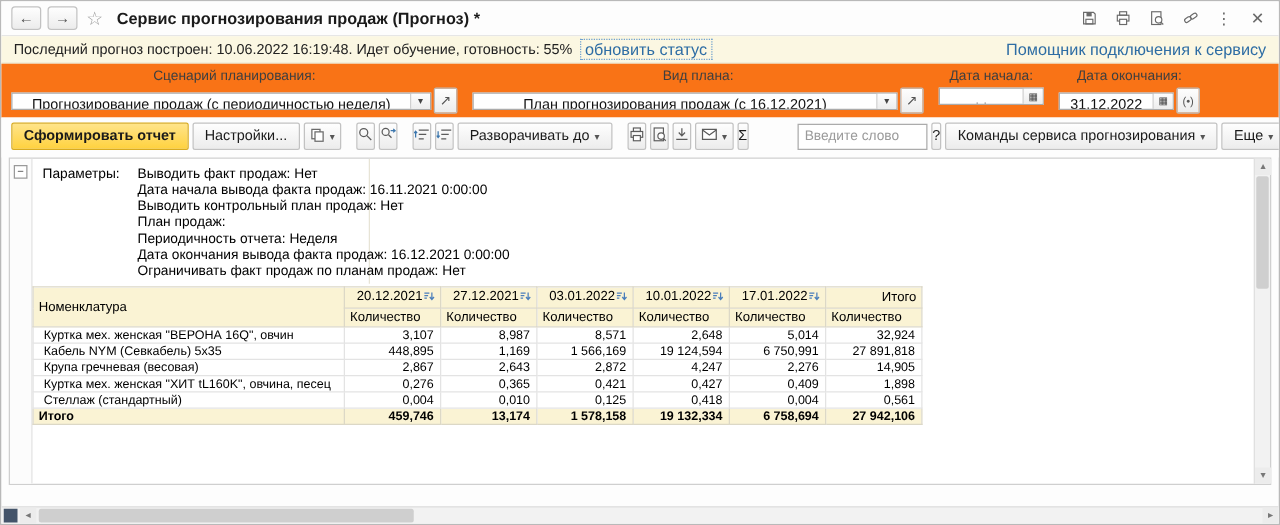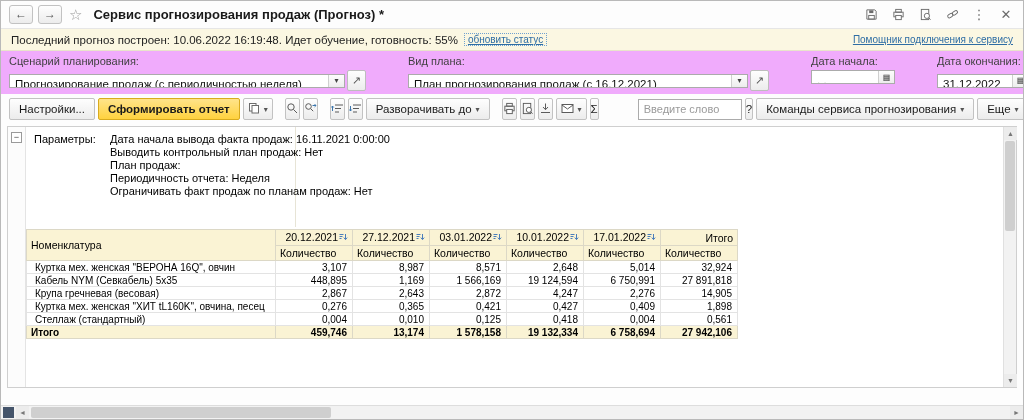--- a/index.html
+++ b/index.html
@@ -18,26 +18,26 @@
   .wtitle{ font-size:13px; font-weight:bold; color:#1a1a1a; margin-left:4px;
            white-space:nowrap; overflow:hidden; flex:1; }
   .tb-icons{ display:flex; align-items:center; gap:9px; }
   .tico{ width:18px; height:18px; display:flex; align-items:center; justify-content:center;
          color:#6b6b6b; cursor:pointer; font-size:13px; }
   .tico svg{ display:block; }
 
   
   .statusline{ height:22px; display:flex; align-items:center; gap:6px; padding:0 10px;
                background:#fbf7e2; border-bottom:1px solid #e9e4cb; font-size:11.5px; color:#222; }
-  .lnk{ color:#2e6da4; text-decoration:underline; cursor:pointer; font-size:10px; white-space:nowrap; }
+  .lnk{ color:#2e6da4; cursor:pointer; font-size:13px; white-space:nowrap; }
   .lnk.boxed{ border:1px dotted #6fa1cf; padding:0 3px; }
   .flexspacer{ flex:1; }
 
   
-  .formrow{ display:flex; gap:42px; padding:4px 8px 3px; background:#f0abfc; }
+  .formrow{ display:flex; gap:12px; padding:4px 8px 3px; background:#f97316;text-align:center; }
   .fgroup{ display:flex; flex-direction:column; gap:2px; }
   .flabel{ font-size:11px; color:#3f3f3f; height:13px; white-space:nowrap; }
   .fcontrol{ display:flex; gap:2px; align-items:center; }
   .fld{ display:flex; align-items:stretch; height:14px; border:1px solid #ababab;
         background:#fff; }
   .fld .val{ padding:3px 5px 0; font-size:11.5px; color:#111; white-space:nowrap;
              overflow:hidden; }
   .fld .val.empty{ color:#9a9a9a; }
   .fdd{ width:16px; display:flex; align-items:center; justify-content:center;
         border-left:1px solid #cfcfcf; background:linear-gradient(#fdfdfd,#ededed);
@@ -207,22 +207,22 @@
             </div>
         </div>
         <div class="minibtn small">
             <span>(•)</span>
           </div>
       </div>
     </div>
   </div>
 
   <div class="toolbar">
+    <div class="btn primary">Сформировать отчет</div>
     <div class="btn">Настройки...</div>
-    <div class="btn primary">Сформировать отчет</div>
     <div class="btn split">
       <span><svg width="12" height="12" viewBox="0 0 12 12">
             <rect x="1.5" y="1.5" width="6.5" height="7.5" fill="#fff" stroke="#6b6b6b"></rect>
             <rect x="4" y="3.5" width="6.5" height="7.5" fill="#fff" stroke="#6b6b6b"></rect>
           </svg></span>
       <span class="caret">▾</span>
     </div>
     <div class="tsep"></div>
     <div class="btn icon">
       <span><svg width="13" height="13" viewBox="0 0 13 13">
@@ -301,24 +301,26 @@
 
   <div class="report">
     <div class="report-inner">
       <div class="gutter">
         <div class="groupbox"><span>−</span></div>
       </div>
       <div class="colline"></div>
       <div class="params">
         <div class="params-label">Параметры:</div>
         <div class="params-values">
+            <div class="param-line">Выводить факт продаж: Нет</div>
             <div class="param-line">Дата начала вывода факта продаж: 16.11.2021 0:00:00</div>
             <div class="param-line">Выводить контрольный план продаж: Нет</div>
             <div class="param-line">План продаж:</div>
             <div class="param-line">Периодичность отчета: Неделя</div>
+            <div class="param-line">Дата окончания вывода факта продаж: 16.12.2021 0:00:00</div>
             <div class="param-line">Ограничивать факт продаж по планам продаж: Нет</div>
           </div>
       </div>
       <table class="rtable">
           <thead>
             <tr>
               <th class="name-col" rowspan="2">Номенклатура</th>
               <th class="date-col"><span>20.12.2021</span><span class="sorticon"><svg width="10" height="10" viewBox="0 0 10 10">
                     <path d="M1.5 2.5h4M1.5 4.5h3M1.5 6.5h2" stroke="#4a7ebb" fill="none"></path>
                     <path d="M7.5 2v5.4M5.8 5.6L7.5 7.6l1.7-2" stroke="#4a7ebb" fill="none"></path>

